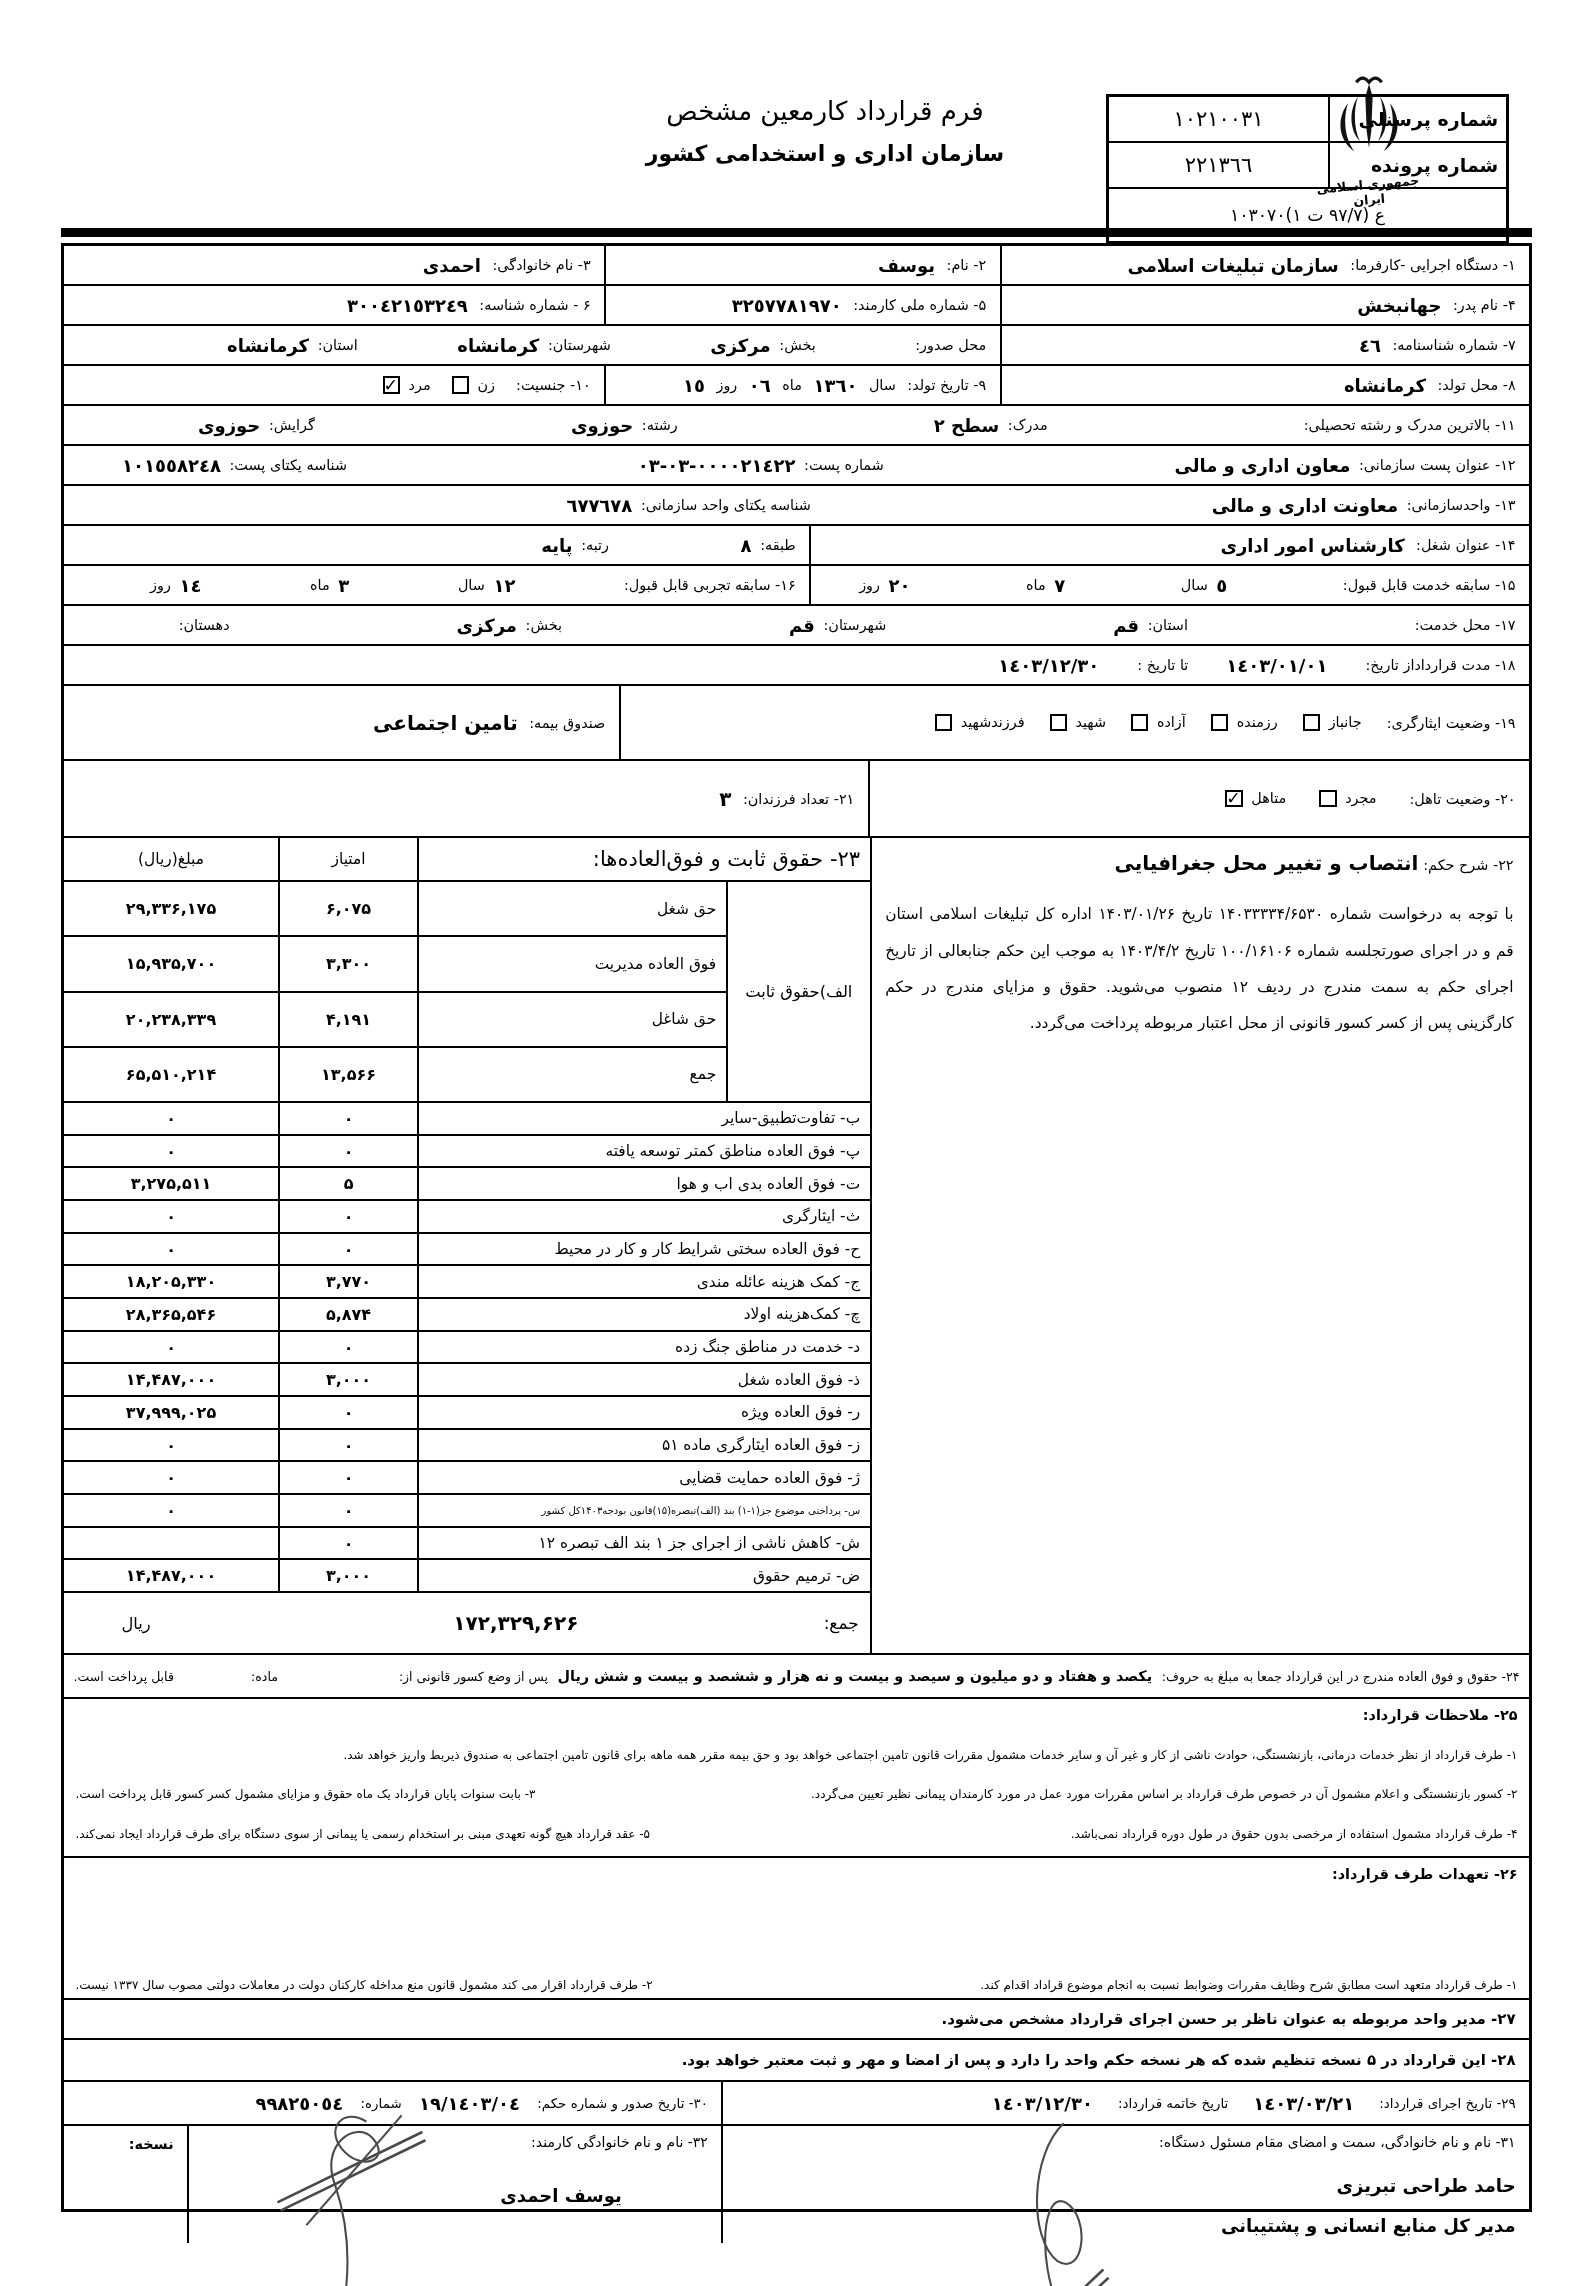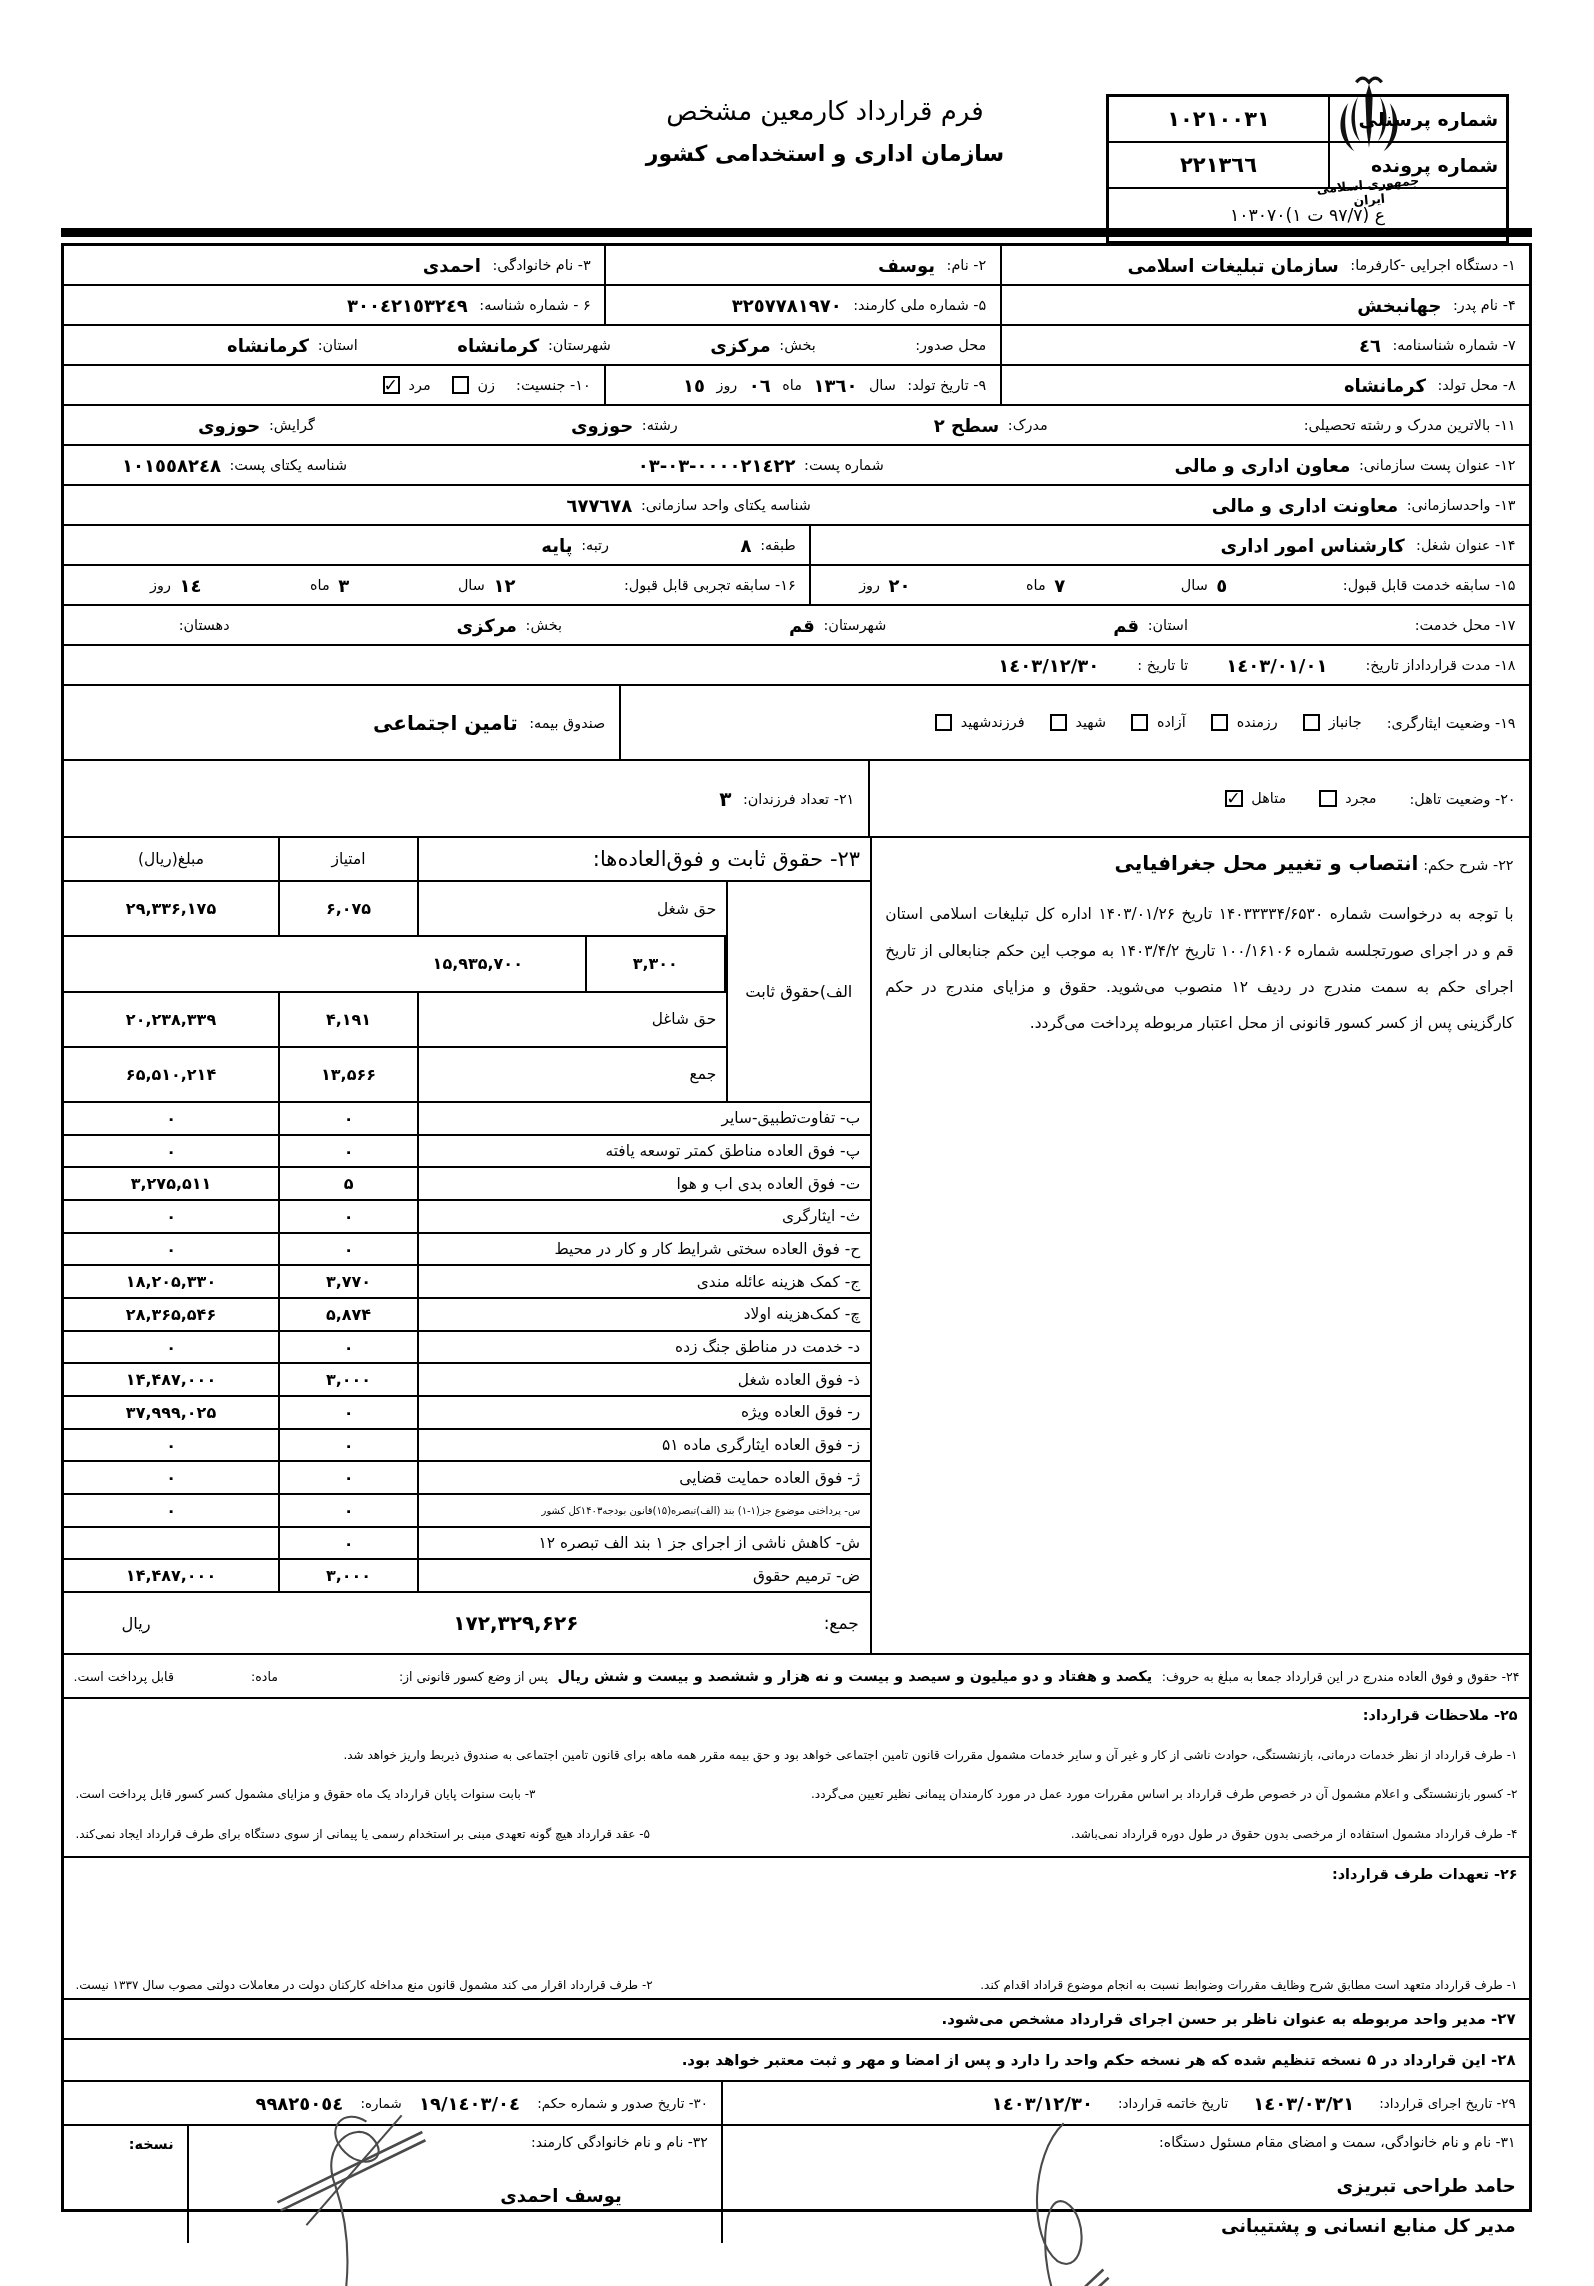--- a/index.html
+++ b/index.html
@@ -11,21 +11,21 @@
   .emblem-block { position:absolute; top:75px; left:1307px; width:125px; text-align:center; }
   .emblem-block svg { display:block; margin:0 auto; }
   .emblem-caption { font-size:12.5px; font-weight:bold; transform:rotate(-5deg); margin-top:1.9px; letter-spacing:1px; }
   .titles { position:absolute; top:96px; left:576px; width:500px; text-align:center; }
   .title-1 { font-size:26px; font-weight:normal; }
   .title-2 { font-size:22px; font-weight:bold; margin-top:15.4px; }
   .id-box { position:absolute; top:94px; right:85px; width:403px; border:3.8px solid #000; }
   .id-row { display:flex; border-bottom:2.9px solid #000; height:46px; }
   .id-row:last-child { border-bottom:none; height:52px; }
   .id-label { width:178px; border-left:2.9px solid #000; display:flex; align-items:center; padding:0 7.7px; font-size:19px; font-weight:bold; }
-  .id-value { flex:1; display:flex; align-items:center; justify-content:center; font-size:21px; font-weight:bold; }
+  .id-value { flex:1; display:flex; align-items:center; justify-content:center; font-size:21px; font-weight:normal; }
   .id-merged { flex:1; display:flex; align-items:center; justify-content:center; font-size:17.3px; font-weight:normal; }
   .thick-bar { position:absolute; top:228px; right:62px; left:62px; height:8.6px; background:#000; }
 
   
   .main { position:absolute; top:243px; right:62px; left:62px; height:1969px; border:3.8px solid #000; display:flex; flex-direction:column; background:#fff; }
   .row { display:flex; border-bottom:2.9px solid #000; align-items:stretch; }
   .cell { display:flex; align-items:center; gap:11.5px; padding:0 13.4px; min-width:0; }
   .cell + .cell { border-right:2.9px solid #000; }
   .lbl { font-size:14.4px; white-space:nowrap; }
   .val { font-size:18px; font-weight:bold; white-space:nowrap; }
@@ -407,20 +407,21 @@
 
         <div class="sal-fixed">
           <div class="group-cell">الف)حقوق ثابت</div>
           <div class="group-inner">
             <div class="sal-row">
               <div class="sal-label">حق شغل</div>
               <div class="sal-score">۶,۰۷۵</div>
               <div class="sal-amount">۲۹,۳۳۶,۱۷۵</div>
             </div>
             <div class="sal-row">
+              <div class="sal-label">فوق العاده مدیریت</div>
               <div class="sal-score">۳,۳۰۰</div>
               <div class="sal-amount">۱۵,۹۳۵,۷۰۰</div>
             </div>
             <div class="sal-row">
               <div class="sal-label">حق شاغل</div>
               <div class="sal-score">۴,۱۹۱</div>
               <div class="sal-amount">۲۰,۲۳۸,۳۳۹</div>
             </div>
             <div class="sal-row">
               <div class="sal-label">جمع</div>

